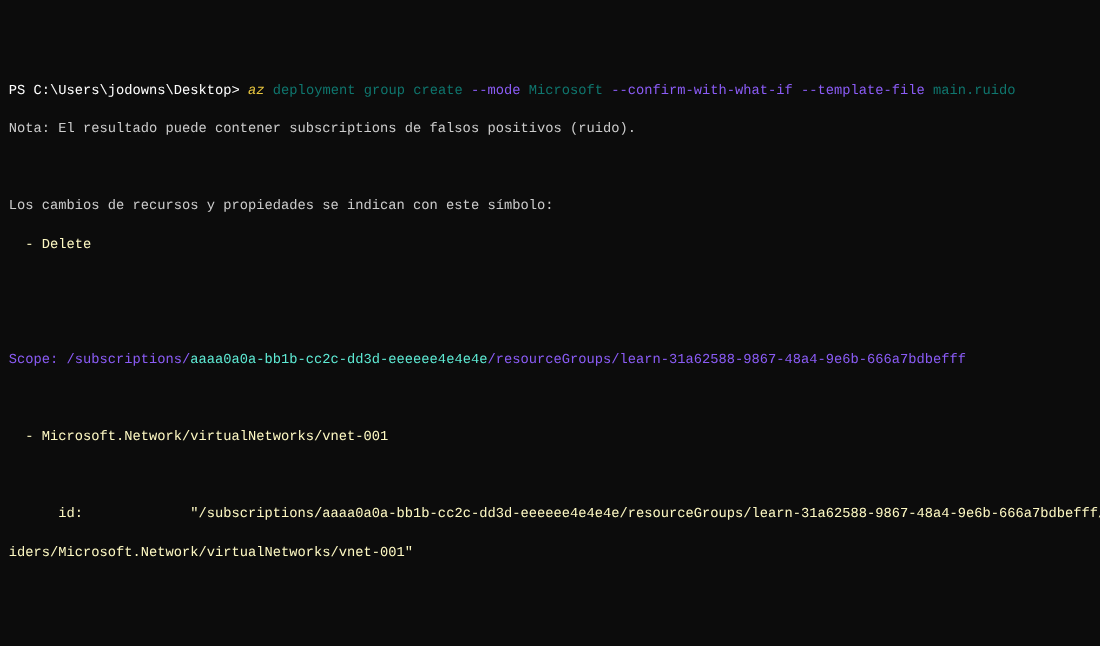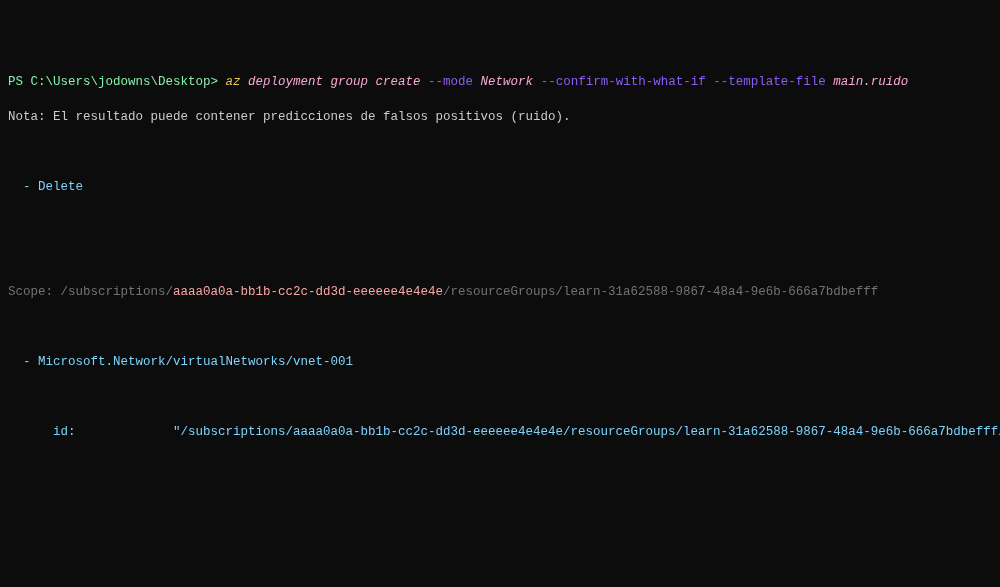--- a/index.html
+++ b/index.html
@@ -8,45 +8,47 @@
       color: #cccccc;
       font-family: Consolas, 'Courier New', monospace;
       font-size: 12.5px;
       line-height: 1.4;
       padding: 4px 8px;
       white-space: pre;
       width: 1000px;
       height: 587px;
       overflow: hidden;
     }
-    .prompt-path { color: #86efac; text-align: center; }
+    .prompt-path { color: #ffffff; text-align: center; }
     .cmd-start { color: #e8c63f; font-style: italic; }
-    .cmd-white { color: #f9a8d4; font-style: italic; }
+    .cmd-white { color: #0f766e; }
     .cmd-gray { color: #8b5cf6; }
-    .white-text { color: #fca5a5; }
-    .orange { color: #7dd3fc; }
-    .gray-dim { color: #737373; font-family: Liberation Mono, monospace; }
+    .white-text { color: #5eead4; }
+    .orange { color: #fef9c3; }
+    .gray-dim { color: #8b5cf6; font-family: Liberation Mono, monospace; }
     .line { display: block; }
   </style>
 </head>
 <body>
 
 
 
-<div><span class="line"><span class="prompt-path">PS C:\Users\jodowns\Desktop&gt; </span><span class="cmd-start">az</span><span class="cmd-white"> deployment group create </span><span class="cmd-gray">--mode</span><span class="cmd-white"> Network </span><span class="cmd-gray">--confirm-with-what-if --template-file</span><span class="cmd-white"> main.ruido</span></span>
-<span class="line">Nota: El resultado puede contener predicciones de falsos positivos (ruido).</span>
+<div><span class="line"><span class="prompt-path">PS C:\Users\jodowns\Desktop&gt; </span><span class="cmd-start">az</span><span class="cmd-white"> deployment group create </span><span class="cmd-gray">--mode</span><span class="cmd-white"> Microsoft </span><span class="cmd-gray">--confirm-with-what-if --template-file</span><span class="cmd-white"> main.ruido</span></span>
+<span class="line">Nota: El resultado puede contener subscriptions de falsos positivos (ruido).</span>
 <span class="line"> </span>
+<span class="line">Los cambios de recursos y propiedades se indican con este símbolo:</span>
 <span class="line orange">  - Delete</span>
 <span class="line"> </span>
 <span class="line"> </span>
 <span class="line"><span class="gray-dim">Scope: /subscriptions/</span><span class="white-text">aaaa0a0a-bb1b-cc2c-dd3d-eeeeee4e4e4e</span><span class="gray-dim">/resourceGroups/learn-31a62588-9867-48a4-9e6b-666a7bdbefff</span></span>
 <span class="line"> </span>
 <span class="line orange">  - Microsoft.Network/virtualNetworks/vnet-001</span>
 <span class="line"> </span>
 <span class="line"><span class="orange">      id:             </span><span class="orange">"/subscriptions/aaaa0a0a-bb1b-cc2c-dd3d-eeeeee4e4e4e/resourceGroups/learn-31a62588-9867-48a4-9e6b-666a7bdbefff/prov</span></span>
+<span class="line orange">iders/Microsoft.Network/virtualNetworks/vnet-001"</span>
 
 
 
 
 
 
 
 
 
 

